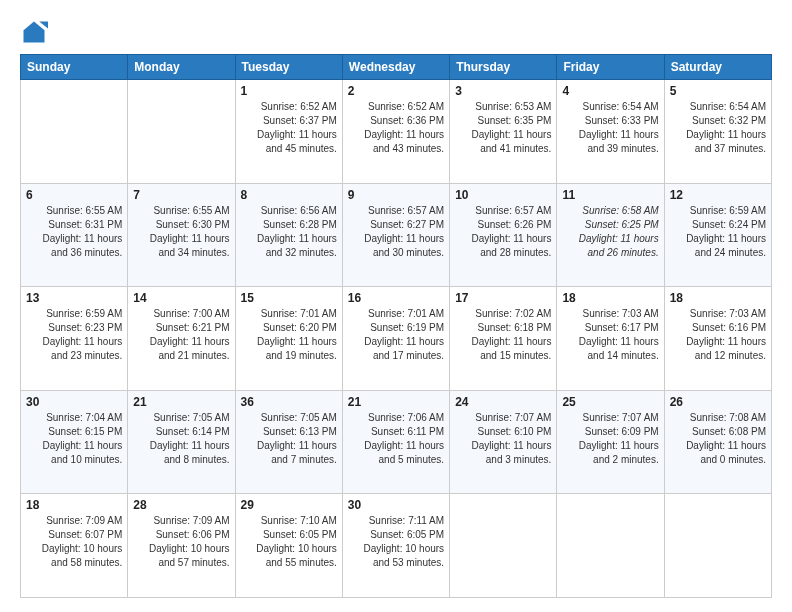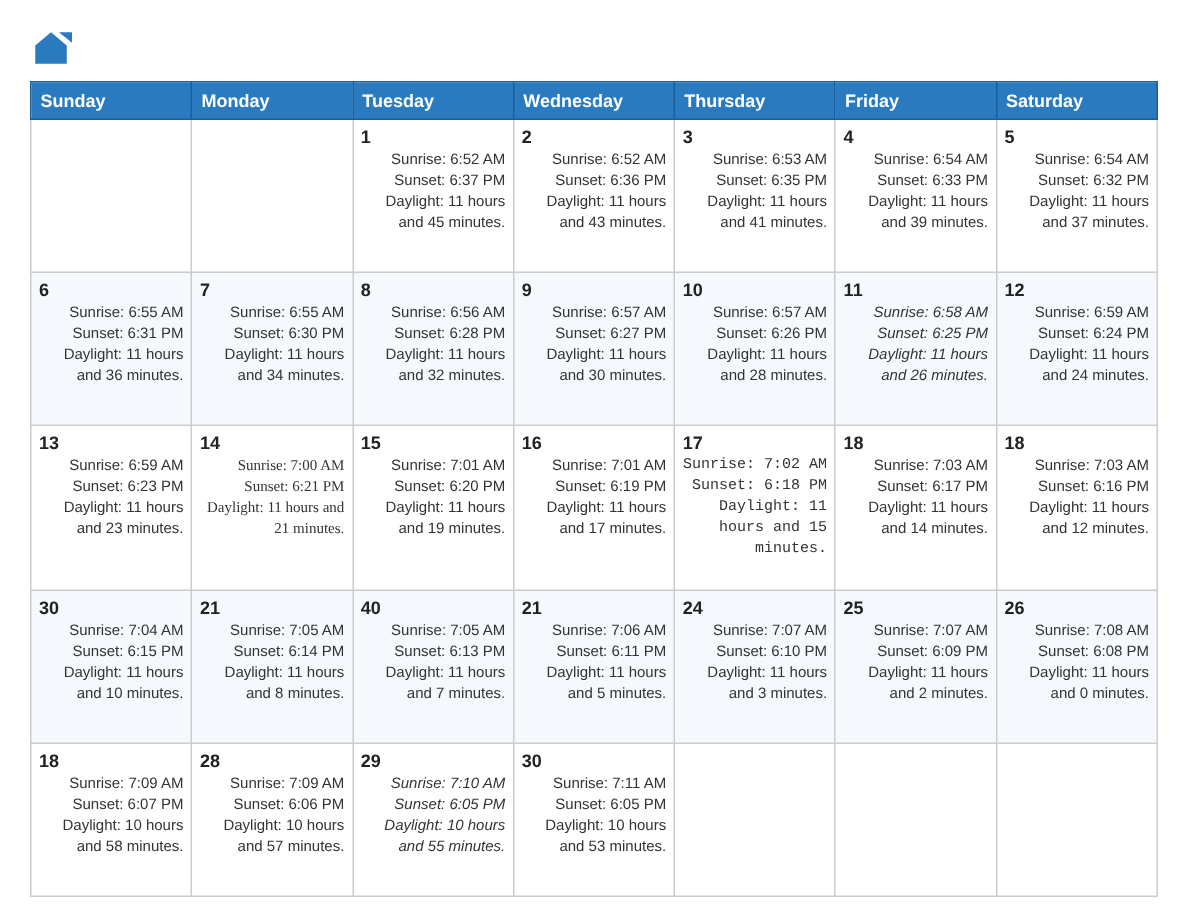--- a/index.html
+++ b/index.html
@@ -214,39 +214,39 @@
         </tr>
         <tr>
           <td>
             <span class="day-number">13</span>
             <div class="day-info" style="white-space: pre-line;">Sunrise: 6:59 AM
 Sunset: 6:23 PM
 Daylight: 11 hours and 23 minutes.</div>
           </td>
           <td>
             <span class="day-number">14</span>
-            <div class="day-info" style="white-space: pre-line; font-family: Liberation Serif, serif;">Sunrise: 7:00 AM
+            <div class="day-info" style="white-space: pre-line;">Sunrise: 7:00 AM
 Sunset: 6:21 PM
 Daylight: 11 hours and 21 minutes.</div>
           </td>
           <td>
             <span class="day-number">15</span>
             <div class="day-info" style="white-space: pre-line;">Sunrise: 7:01 AM
 Sunset: 6:20 PM
 Daylight: 11 hours and 19 minutes.</div>
           </td>
           <td>
             <span class="day-number">16</span>
             <div class="day-info" style="white-space: pre-line;">Sunrise: 7:01 AM
 Sunset: 6:19 PM
 Daylight: 11 hours and 17 minutes.</div>
           </td>
           <td>
             <span class="day-number">17</span>
-            <div class="day-info" style="white-space: pre-line; font-family: Liberation Mono, monospace;">Sunrise: 7:02 AM
+            <div class="day-info" style="white-space: pre-line;">Sunrise: 7:02 AM
 Sunset: 6:18 PM
 Daylight: 11 hours and 15 minutes.</div>
           </td>
           <td>
             <span class="day-number">18</span>
             <div class="day-info" style="white-space: pre-line;">Sunrise: 7:03 AM
 Sunset: 6:17 PM
 Daylight: 11 hours and 14 minutes.</div>
           </td>
           <td>
@@ -263,21 +263,21 @@
 Sunset: 6:15 PM
 Daylight: 11 hours and 10 minutes.</div>
           </td>
           <td>
             <span class="day-number">21</span>
             <div class="day-info" style="white-space: pre-line;">Sunrise: 7:05 AM
 Sunset: 6:14 PM
 Daylight: 11 hours and 8 minutes.</div>
           </td>
           <td>
-            <span class="day-number">40</span>
+            <span class="day-number">36</span>
             <div class="day-info" style="white-space: pre-line;">Sunrise: 7:05 AM
 Sunset: 6:13 PM
 Daylight: 11 hours and 7 minutes.</div>
           </td>
           <td>
             <span class="day-number">21</span>
             <div class="day-info" style="white-space: pre-line;">Sunrise: 7:06 AM
 Sunset: 6:11 PM
 Daylight: 11 hours and 5 minutes.</div>
           </td>
@@ -308,21 +308,21 @@
 Daylight: 10 hours and 58 minutes.</div>
           </td>
           <td>
             <span class="day-number">28</span>
             <div class="day-info" style="white-space: pre-line;">Sunrise: 7:09 AM
 Sunset: 6:06 PM
 Daylight: 10 hours and 57 minutes.</div>
           </td>
           <td>
             <span class="day-number">29</span>
-            <div class="day-info" style="white-space: pre-line; font-style: italic;">Sunrise: 7:10 AM
+            <div class="day-info" style="white-space: pre-line;">Sunrise: 7:10 AM
 Sunset: 6:05 PM
 Daylight: 10 hours and 55 minutes.</div>
           </td>
           <td>
             <span class="day-number">30</span>
             <div class="day-info" style="white-space: pre-line;">Sunrise: 7:11 AM
 Sunset: 6:05 PM
 Daylight: 10 hours and 53 minutes.</div>
           </td>
           <td class="empty"></td>

